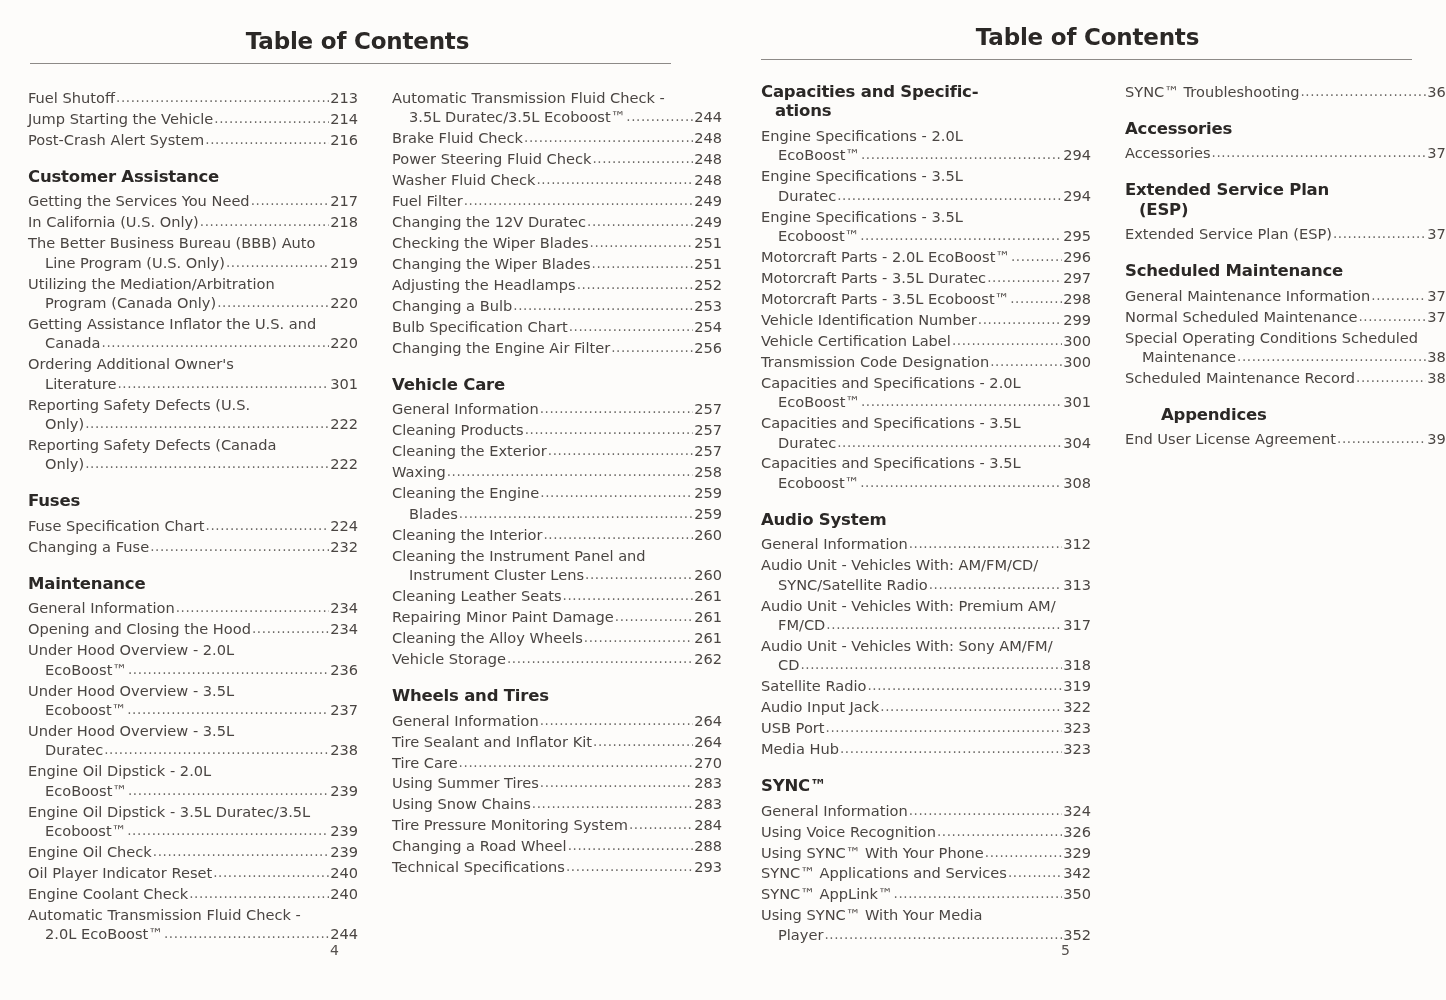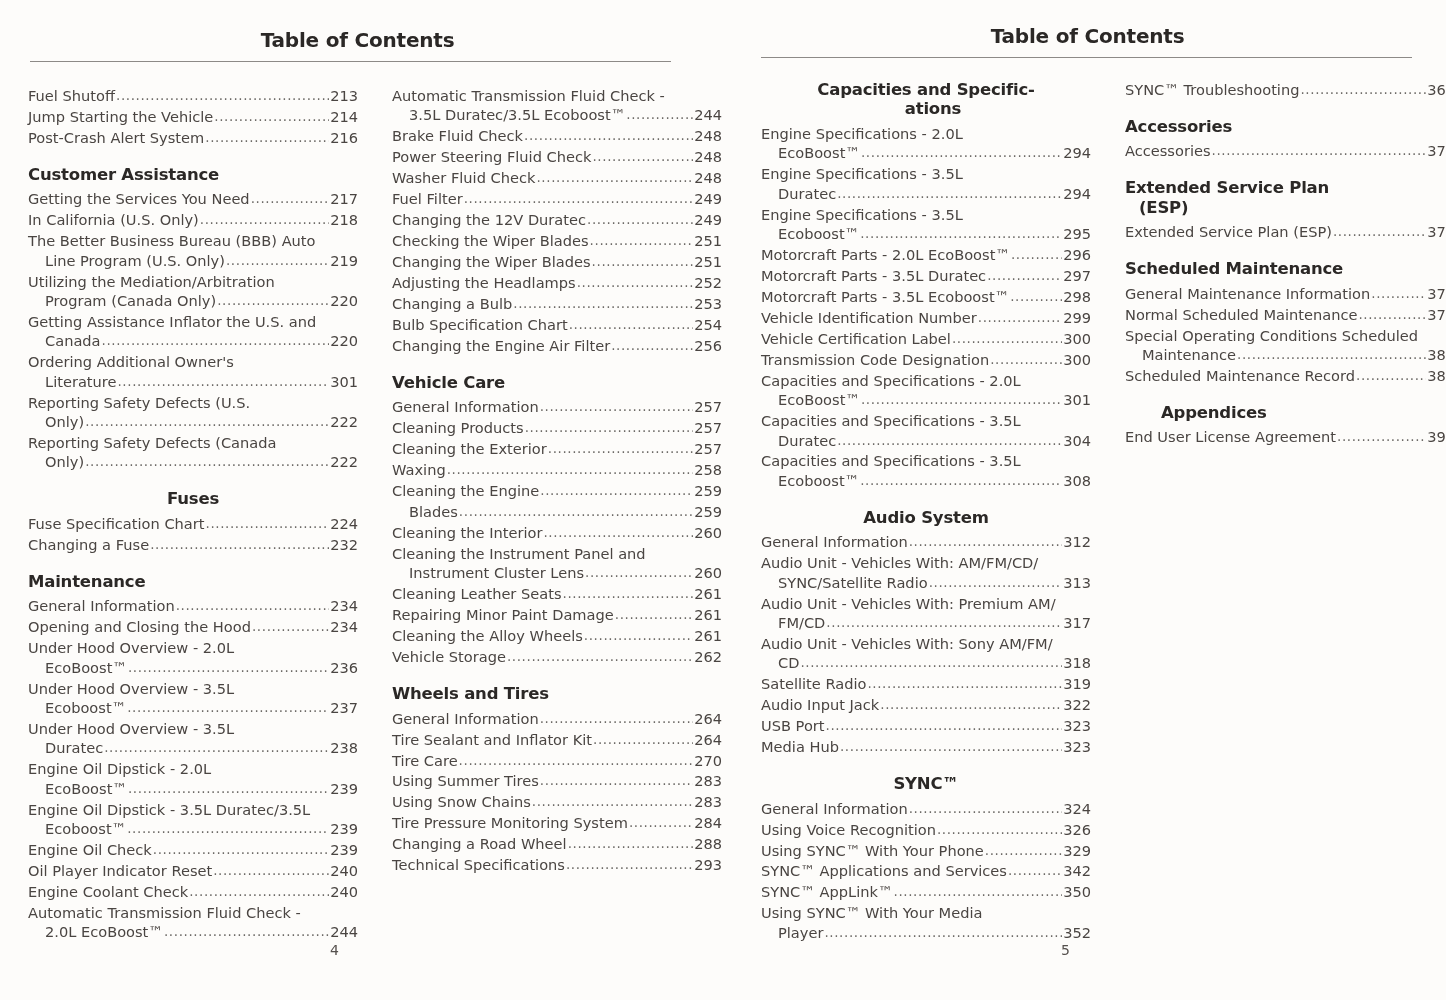--- a/index.html
+++ b/index.html
@@ -27,21 +27,21 @@
     height: 1000px;
     box-sizing: border-box;
     background: #fdfcfa;
   }
   .page-left  { padding: 0 28px 0 28px; }
   .page-right { padding: 0 22px 0 38px; }
 
   .toc-header {
     text-align: center;
     font-weight: bold;
-    font-size: 20px;
+    font-size: 23px;
     letter-spacing: -0.2px;
     color: #2b2826;
     font-family: "DejaVu Sans", "Liberation Sans", sans-serif;
   }
   .page-left .toc-header  { padding-top: 28px; padding-right: 8px; }
   .page-right .toc-header { padding-top: 24px; padding-right: 10px; }
 
   .rule {
     border: none;
     border-top: 1.6px solid #8d8a87;
@@ -55,21 +55,21 @@
     gap: 12px;
   }
   .page-left .columns  { margin-top: 24px; }
   .page-right .columns { margin-top: 22px; }
 
   .col {
     width: 330px;
     flex: 0 0 330px;
   }
   .page-left  .col:first-child { margin-right: 22px; }
-  .page-right .col:first-child { margin-right: 22px; text-align: center; }
+  .page-right .col:first-child { margin-right: 22px; }
 
   .sec-title {
     font-weight: bold;
     font-size: 16.5px;
     color: #2b2826;
     letter-spacing: -0.2px;
     line-height: 1.18;
     margin: 17px 0 5px 0;
   }
   .sec-title.first { margin-top: 0; }
@@ -222,21 +222,21 @@
             <div class="line1">
               <span class="etext">Reporting Safety Defects (Canada</span>
             </div>
             <div class="line2">
               <span class="etext">Only)</span>
               <span class="leader"></span>
               <span class="pnum">222</span>
             </div>
           </div>
           <div class="sec-title">
-            <div class="wrapline" style="padding-left: 0px; text-align: center;">Fuses</div>
+            <div class="wrapline" style="padding-left: 0px;">Fuses</div>
           </div>
           <div class="entry">
             <div class="line1">
               <span class="etext">Fuse Specification Chart</span>
               <span class="leader"></span>
               <span class="pnum">224</span>
             </div>
           </div>
           <div class="entry">
             <div class="line1">

